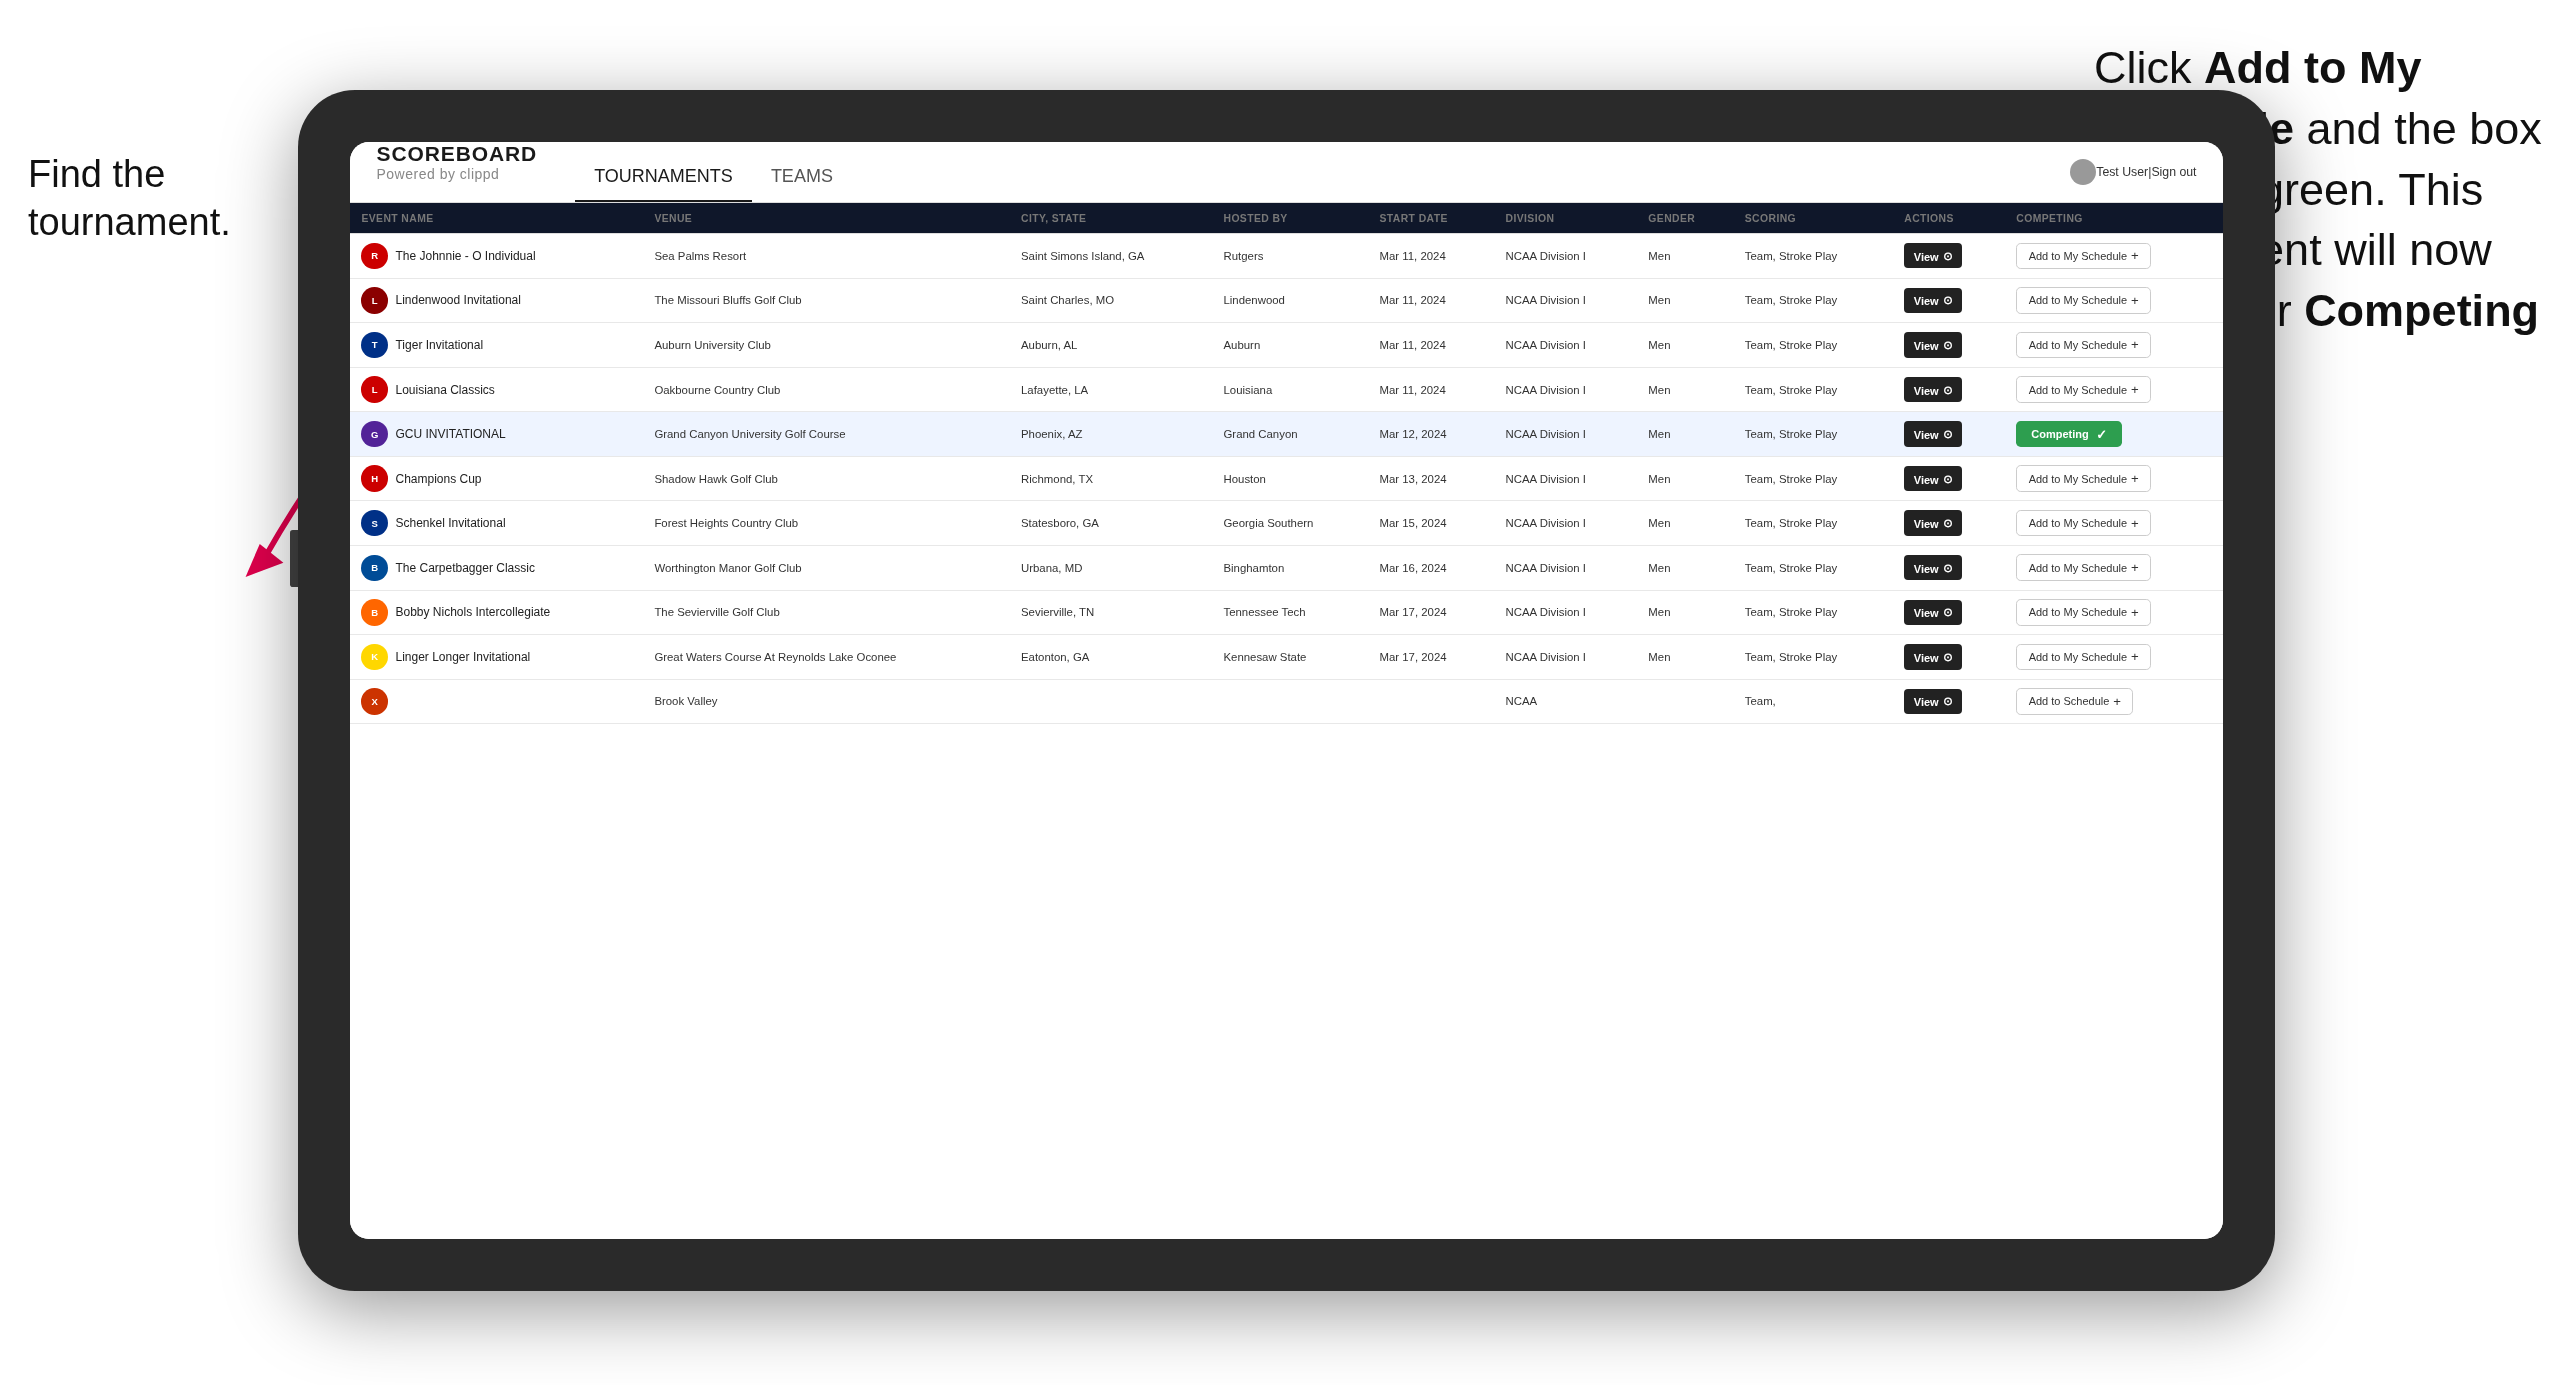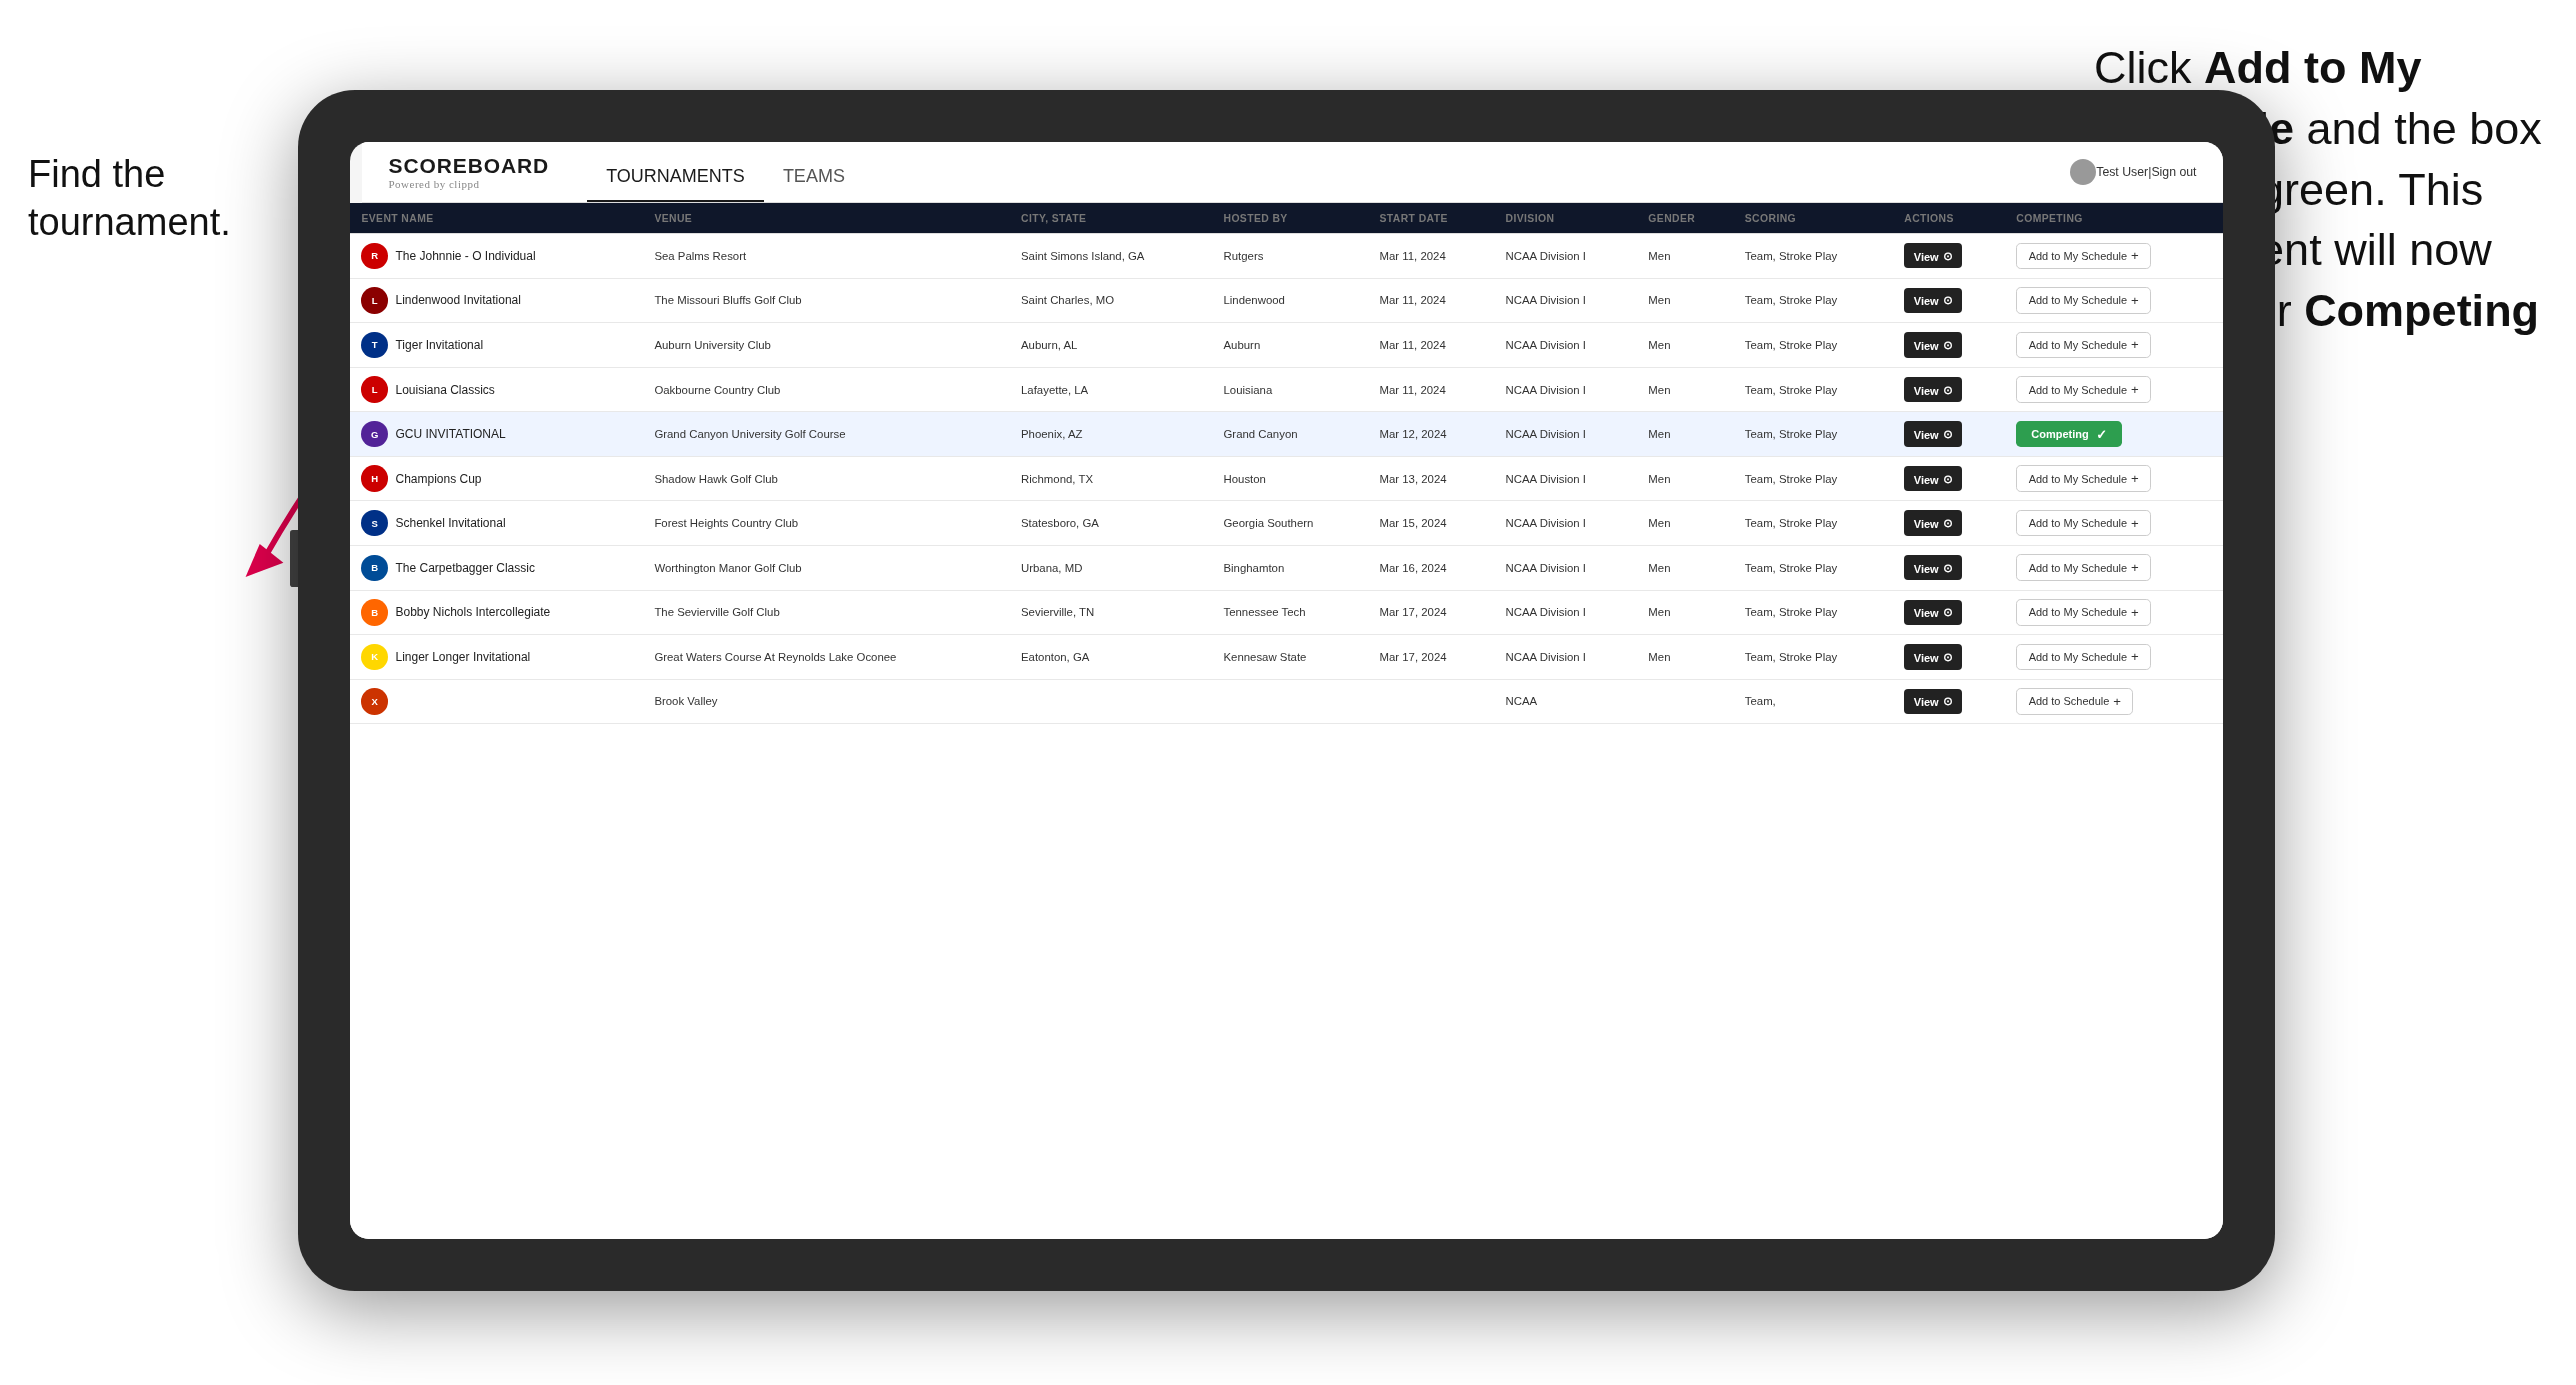--- a/index.html
+++ b/index.html
@@ -62,45 +62,42 @@
       display: flex;
       flex-direction: column;
     }
 
     
     .app-header {
       background: #ffffff;
       border-bottom: 0.9px solid #ddd;
       padding: 0 26.5px;
       display: flex;
-      align-items: center;
       height: 61px;
       flex-shrink: 0;
-      margin-left: 12px;
     }
 
     .logo-area {
       display: flex;
       flex-direction: column;
       margin-right: 38px;
     }
 
     .logo-title {
       font-size: 21px;
       font-weight: 900;
       color: #1a1a1a;
       letter-spacing: 0.9px;
       text-transform: uppercase;
     }
 
     .logo-sub {
-      font-size: 11px;
+      font-size: 14px;
       color: #888;
       letter-spacing: 0.5px;
-      font-family: Liberation Serif, serif;
     }
 
     .nav-tabs {
       display: flex;
       gap: 0;
       height: 100%;
       align-items: flex-end;
     }
 
     .nav-tab {

